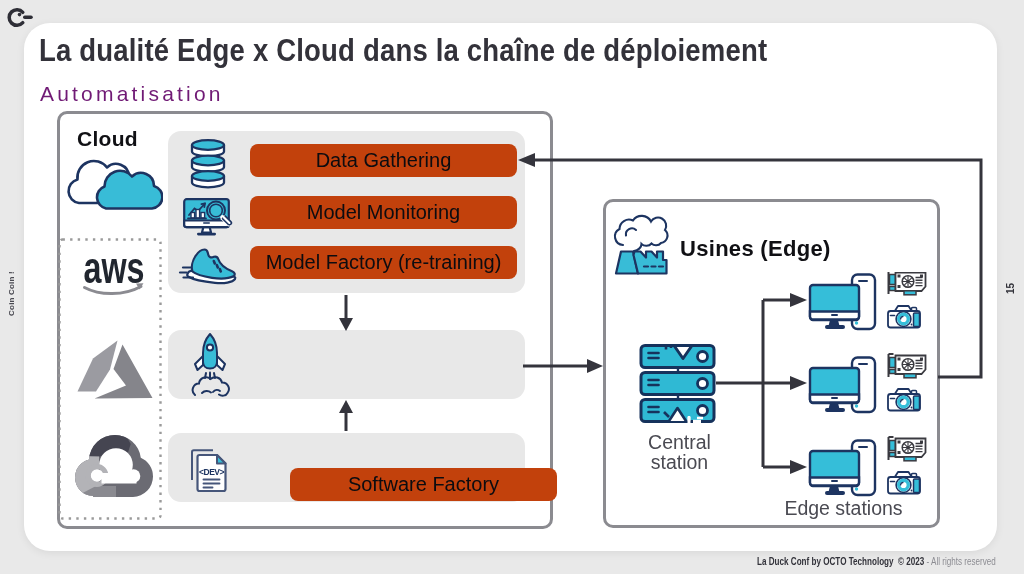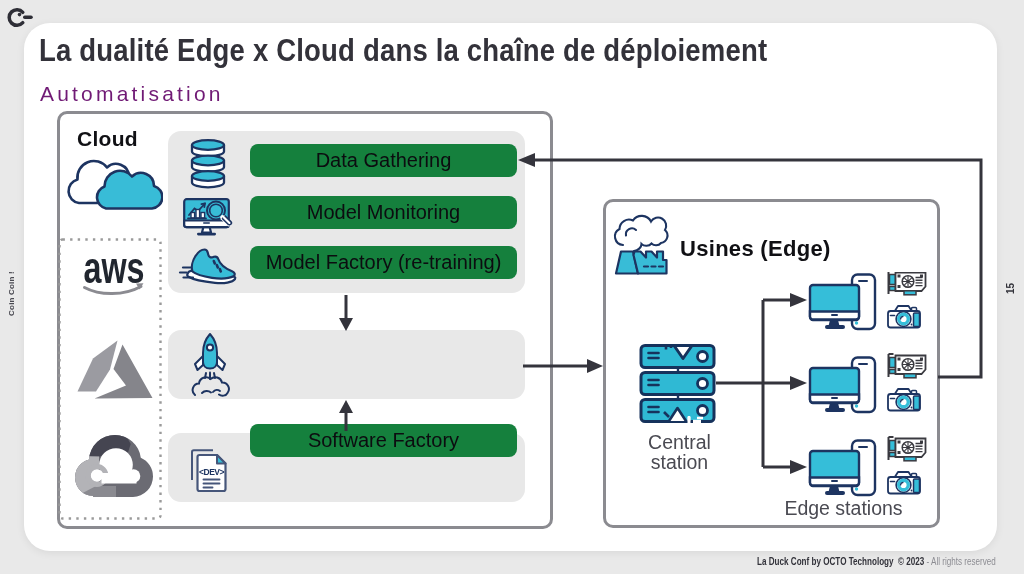--- a/index.html
+++ b/index.html
@@ -11,25 +11,25 @@
   .title{left:39px;top:33px;font-size:31px;font-weight:bold;color:#33323a;letter-spacing:0.2px;white-space:nowrap;transform:scaleX(0.888);transform-origin:left center;}
   .subtitle{left:40px;top:82px;font-size:21px;color:#701a75;letter-spacing:3.2px;}
   .sideL{left:-31px;top:289px;width:84px;text-align:center;transform:rotate(-90deg);font-size:8px;font-weight:bold;color:#4a4a52;letter-spacing:0.2px;}
   .sideR{left:974px;top:283px;width:72px;text-align:center;transform:rotate(-90deg);font-size:10px;font-weight:bold;color:#32323a;}
   .cloudbox{left:57px;top:111px;width:490px;height:412px;border:3px solid #8b8b90;border-radius:10px;background:#fff;}
   .usinesbox{left:603px;top:199px;width:331px;height:323px;border:3px solid #8b8b90;border-radius:10px;background:#fff;}
   .graybox{background:#e8e8e8;border-radius:13px;left:168px;width:357px;}
   .gb1{top:131px;height:162px;}
   .gb2{top:330px;height:69px;}
   .gb3{top:433px;height:69px;}
-  .btn{left:250px;width:267px;height:33px;background:#15803d;border-radius:8px;
+  .btn{left:250px;width:267px;height:33px;background:#c2410c;border-radius:8px;
        display:flex;align-items:center;justify-content:center;
        font-size:20px;color:#0c0c10;}
   .b1{top:144px;} .b2{top:196px;} .b3{top:246px;}
-  .b4{top:350px;} .b5{top:424px;}
+  .b4{top:350px;} .b5{top:468px;margin-left:40px;}
   .lblCloud{left:77px;top:127px;font-size:21px;font-weight:bold;color:#101014;letter-spacing:0.3px;}
   .lblUsines{left:680px;top:236px;font-size:22px;font-weight:bold;color:#101014;letter-spacing:0.3px;}
   .lblCentral{left:616px;top:432px;width:127px;text-align:center;font-size:19.5px;color:#4a4a52;line-height:20px;}
   .lblEdge{left:756px;top:497px;width:175px;text-align:center;font-size:19.5px;color:#4a4a52;}
   .footer{right:28px;top:556px;font-size:10px;color:#8c8c92;white-space:nowrap;transform:scaleX(0.81);transform-origin:right center;}
   .footer b{color:#32323a;}
 </style>
 </head>
 <body>
 <div class="stage">

